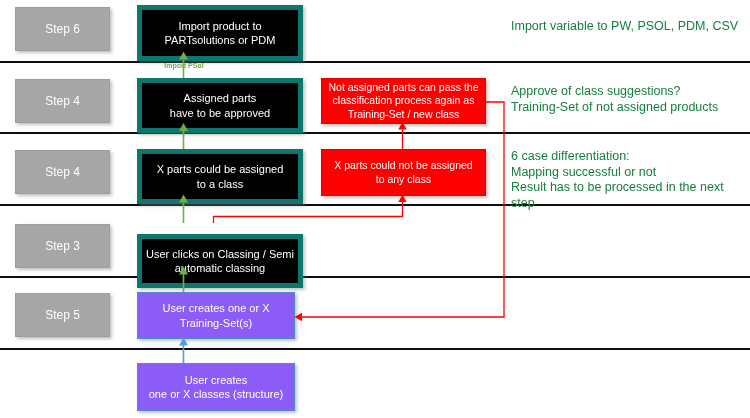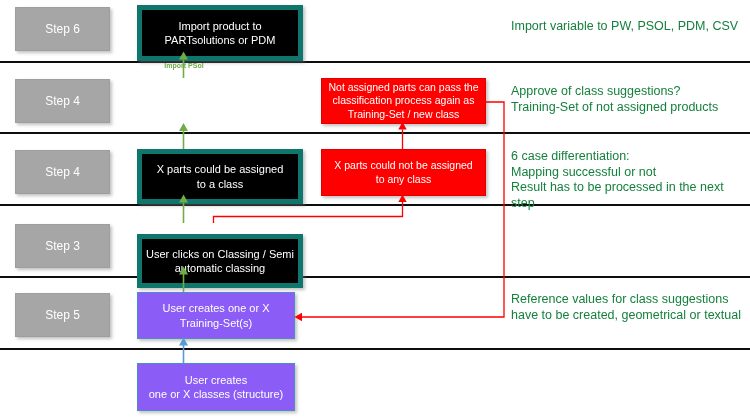--- a/index.html
+++ b/index.html
@@ -41,20 +41,22 @@
   <div class="sep" style="top:348px"></div>
 
   <div class="box grey" style="left:15px;top:7px;width:93px;height:42px">Step 6</div>
   <div class="box grey" style="left:15px;top:79px;width:93px;height:42px">Step 4</div>
   <div class="box grey" style="left:15px;top:150px;width:93px;height:42px">Step 4</div>
   <div class="box grey" style="left:15px;top:224px;width:93px;height:42px">Step 3</div>
   <div class="box grey" style="left:15px;top:293px;width:93px;height:42px">Step 5</div>
 
   <div class="box green mainbox" style="left:137px;top:5px;width:156px;height:46px">Import product to
 PARTsolutions or PDM</div>
+  <div class="box green mainbox" style="left:137px;top:78px;width:156px;height:45px">Assigned parts
+have to be approved</div>
   <div class="box green mainbox" style="left:137px;top:149px;width:156px;height:45px">X parts could be assigned
 to a class</div>
   <div class="box green mainbox" style="left:137px;top:234px;width:156px;height:44px">User clicks on Classing / Semi
 automatic classing</div>
   <div class="box blue mainbox" style="left:137px;top:292px;width:156px;height:45px">User creates one or X
 Training-Set(s)</div>
   <div class="box blue mainbox" style="left:137px;top:363px;width:156px;height:46px">User creates
 one or X classes (structure)</div>
 
   <div class="box red redbox" style="left:321px;top:78px;width:163px;height:44px">Not assigned parts can pass the
@@ -62,22 +64,20 @@
 Training-Set / new class</div>
   <div class="box red redbox" style="left:321px;top:149px;width:163px;height:45px">X parts could not be assigned
 to any class</div>
 
   <div class="annotation" style="top:19px">Import variable to  PW, PSOL, PDM, CSV</div>
   <div class="annotation" style="top:84px">Approve of class suggestions?
 Training-Set of not assigned products</div>
   <div class="annotation" style="top:149px">6 case differentiation:
 Mapping successful or not
 Result has to be processed in the next step</div>
-  <div class="annotation" style="top:292px">Reference values for class suggestions
-have to be created, geometrical or textual</div>
 
   <div class="arrow-label">Import PSol</div>
 
   <svg class="overlay">
 
     <g>
       <line x1="183.5" y1="363" x2="183.5" y2="345" stroke-width="1.6" stroke="#5b9bd5"></line>
       <polygon points="183.5,337.5 179,345.5 188,345.5" fill="#5b9bd5"></polygon>
     </g>
 

